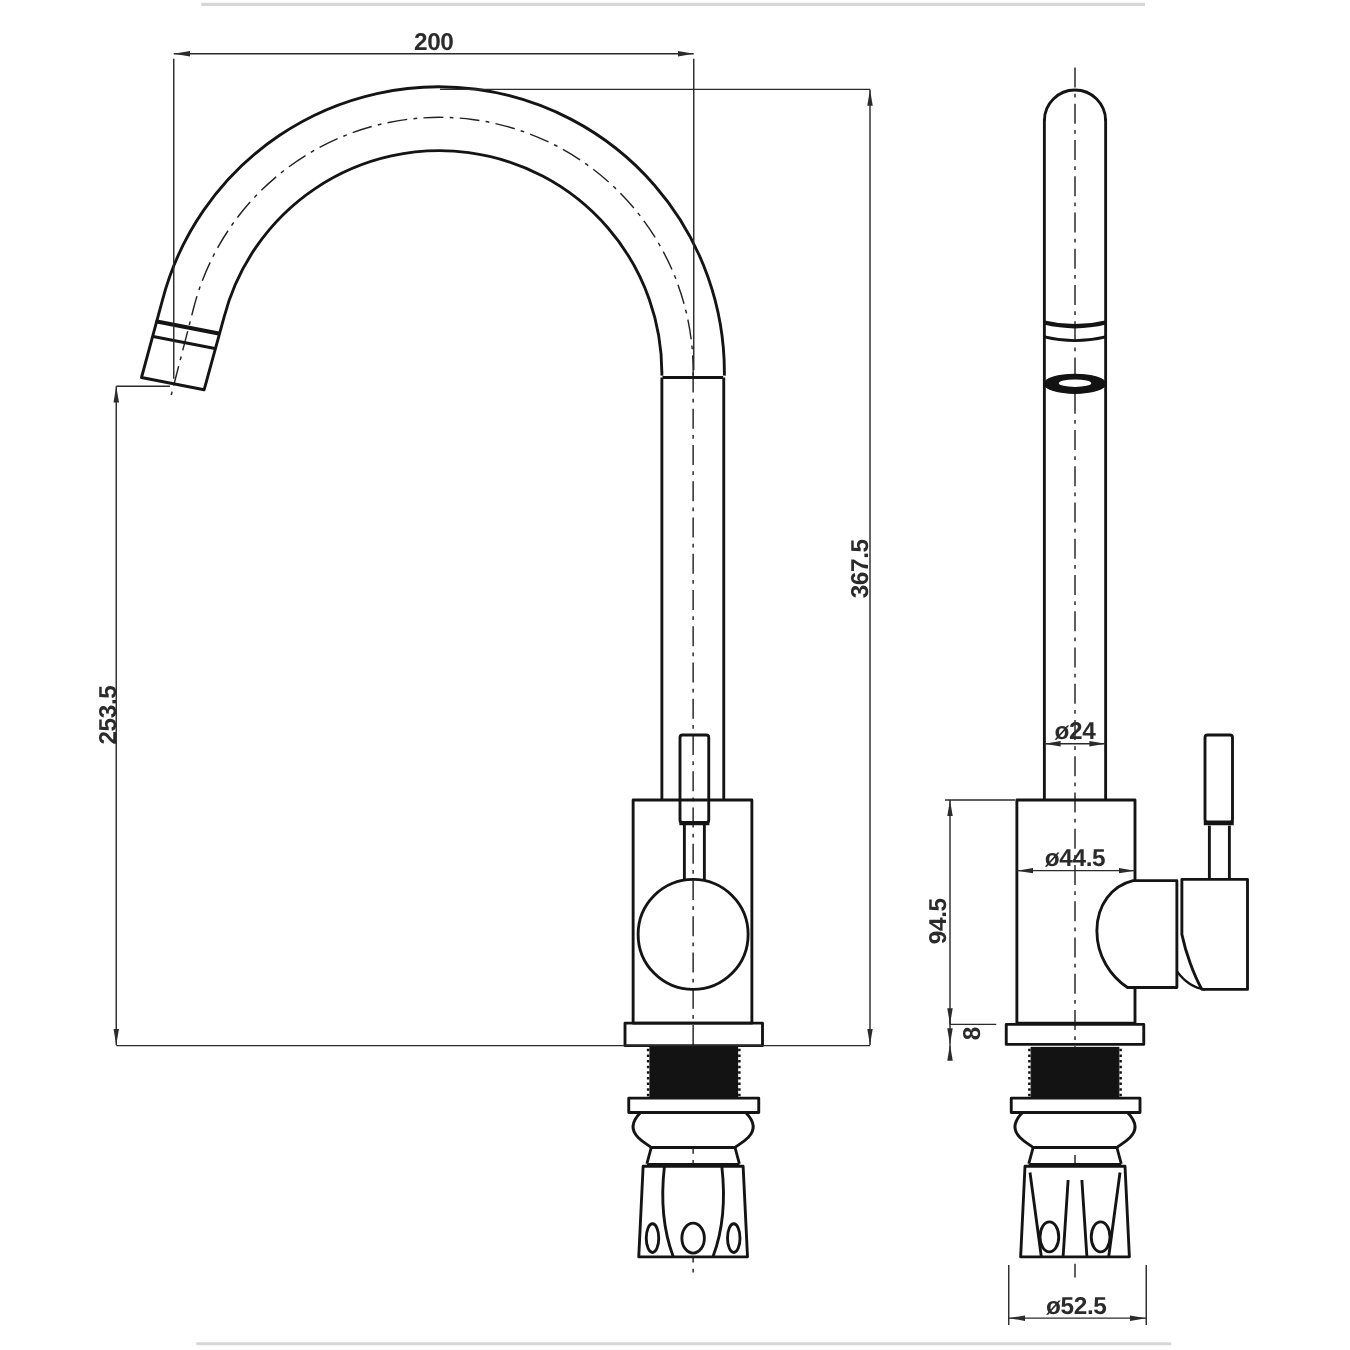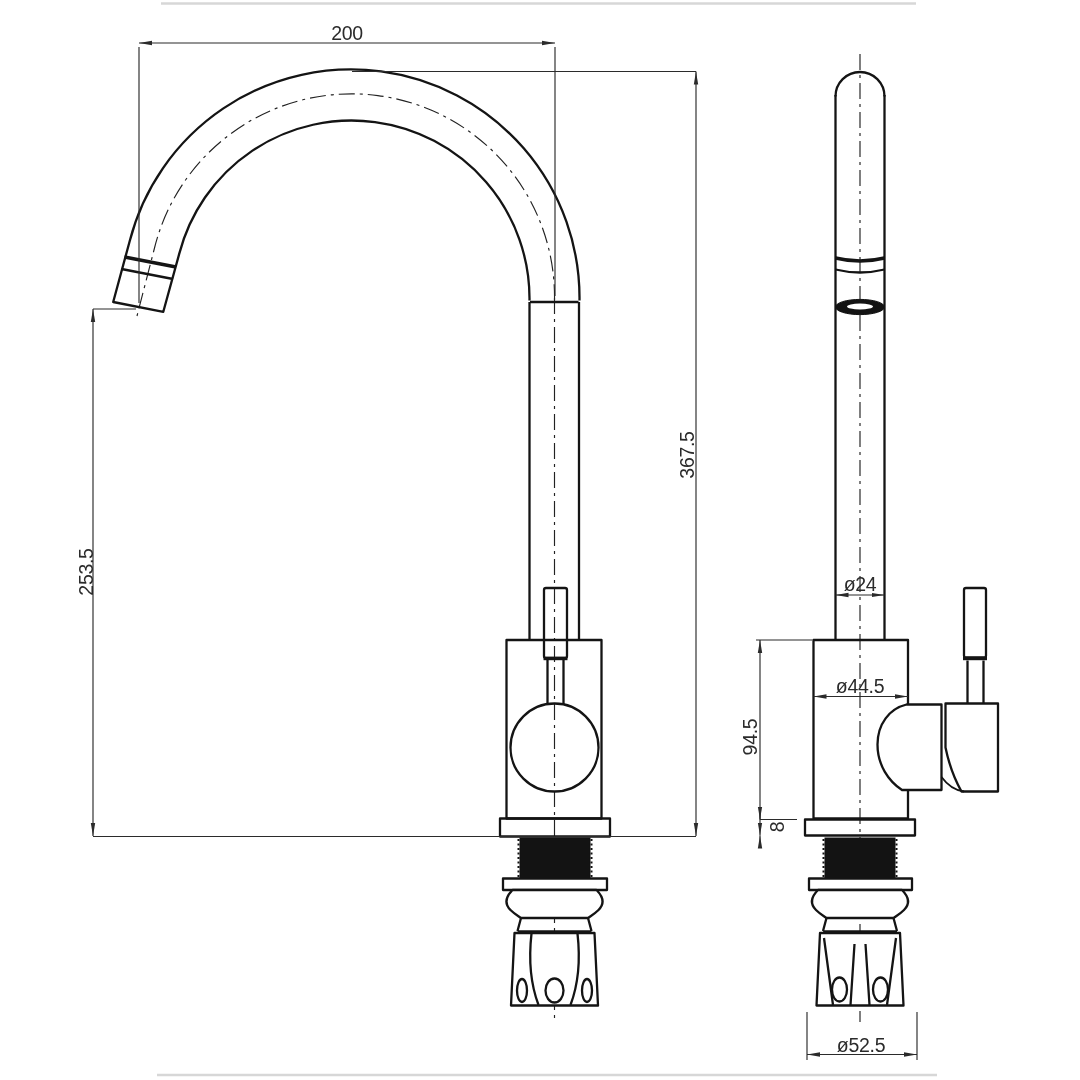--- a/index.html
+++ b/index.html
@@ -1,16 +1,16 @@
 <!DOCTYPE html>
 <html style="--background: #ffffff; --object_line: #141414; --dimension_line: #2b2b2b; --centerline: #222222; --fill_dark: #131313; --frame_line: #d7d7d7;"><head>
 <meta charset="utf-8">
 <style>
   html,body { margin:0; padding:0; background:#fff; }
-  .stage { position:relative; width:1080px; height:1080px; background:var(--background,#fff); overflow:hidden; }
+  .stage { position:relative; width:1080px; height:1080px; background:var(--background,#fff); overflow:hidden;font-weight:bold; }
   svg { display:block; }
   .ol  { stroke:var(--object_line,#141414); stroke-width:2.3; fill:none; stroke-linejoin:round; }
   .olf { stroke:var(--object_line,#141414); stroke-width:2.3; fill:#ffffff; stroke-linejoin:round; }
   .heavy { stroke:var(--object_line,#141414); stroke-width:3.4; fill:none; }
   .thin  { stroke:var(--object_line,#141414); stroke-width:1.8; fill:none; }
   .dark  { fill:var(--fill_dark,#131313); stroke:var(--fill_dark,#131313); }
   .dash  { stroke:var(--fill_dark,#131313); stroke-width:2; fill:none; stroke-dasharray:2 2.5; }
   .dim   { stroke:var(--dimension_line,#2b2b2b); stroke-width:1.15; fill:none; }
   .cl    { stroke:var(--centerline,#222222); stroke-width:1.15; fill:none; stroke-dasharray:16 5 3 5; }
   .frame { stroke:var(--frame_line,#d7d7d7); stroke-width:2.5; fill:none; }

